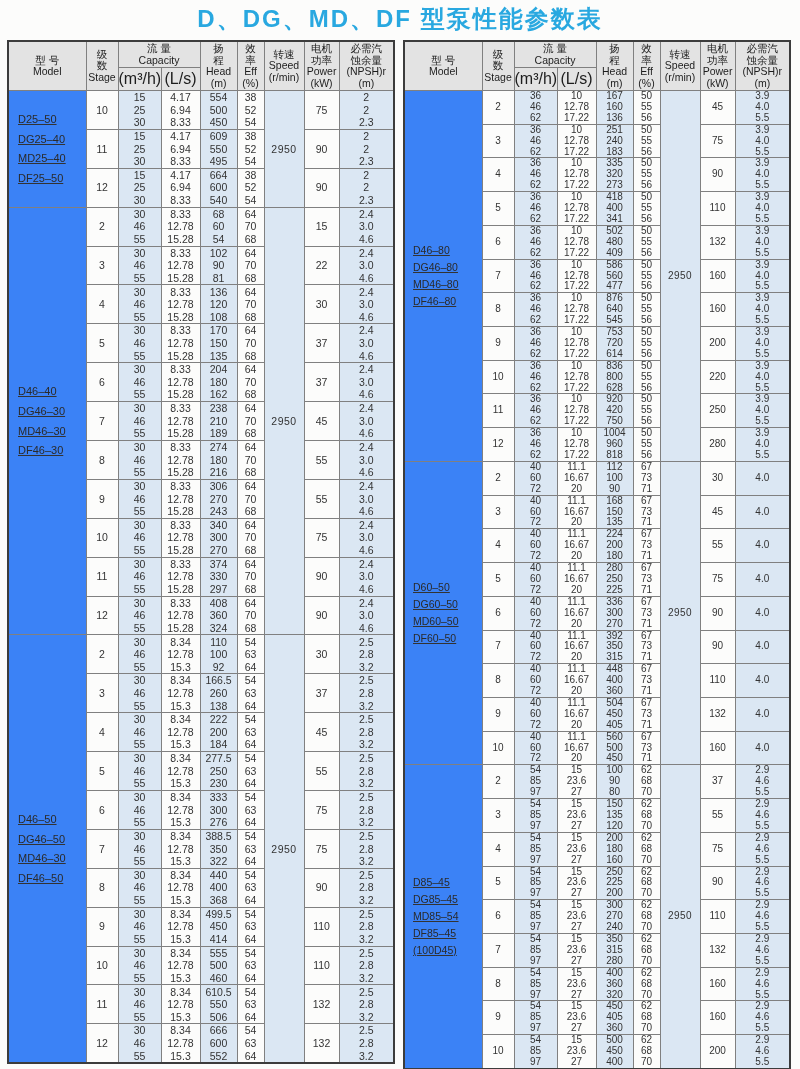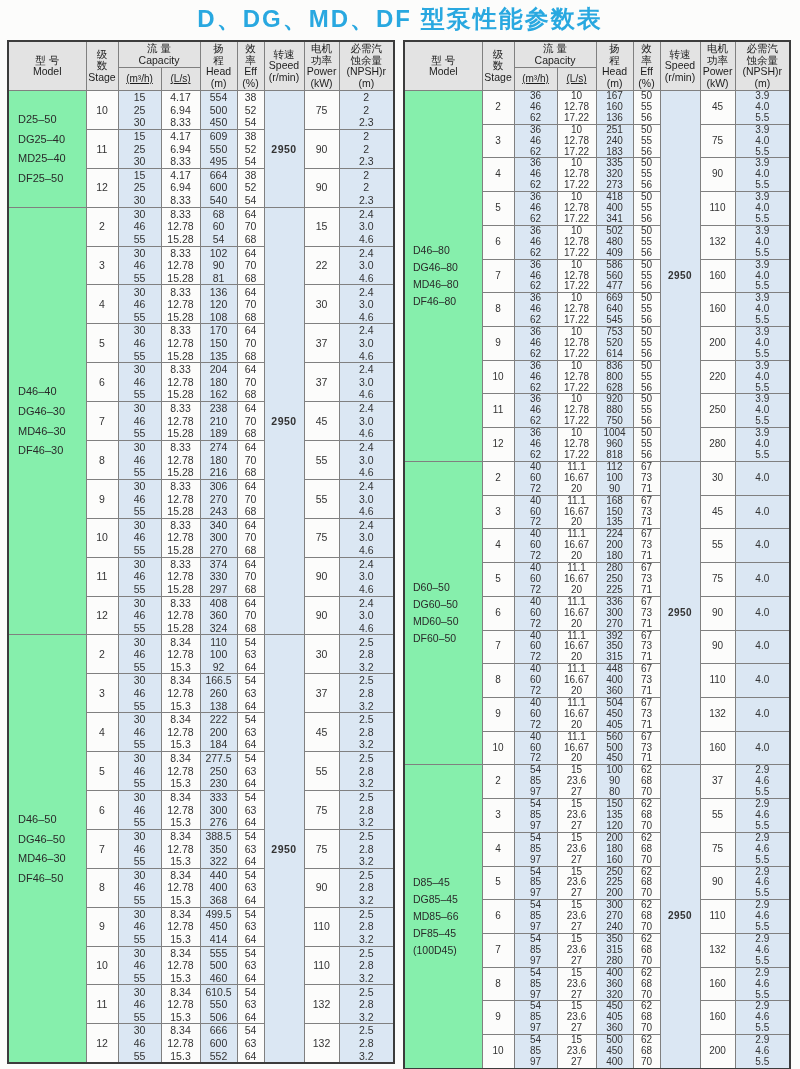--- a/index.html
+++ b/index.html
@@ -17,34 +17,34 @@
     border-collapse:collapse;table-layout:fixed;width:386px;
     border:2px solid #3c3c3c;
   }
   th,td{border:1px solid #808080;}
   thead th{
     background:#e3e3e3;font-weight:normal;font-size:10.5px;line-height:11.5px;
     white-space:pre-line;text-align:center;vertical-align:middle;padding:1px 0;color:#1d1d1d;
   }
   thead tr.h1{height:26px;}
   thead tr.h2{height:23px;}
-  thead tr.h2 th{font-size:10px;text-decoration:underline;}
+  thead tr.h2 th{font-size:16px;}
   td{
     font-size:10.5px;text-align:center;vertical-align:middle;
     white-space:pre-line;padding:0;
   }
   .left tbody tr{height:38.9px;}
   .left td{line-height:12.6px;}
   .right tbody tr{height:33.55px;}
   .right td{line-height:10.9px;font-size:10px;}
   td.shade{background:#dbe7f3;}
-  td.model{background:#86efac;}
+  td.model{background:#3b82f6;text-decoration:underline;}
   td.model div{margin:7px 0 7px 9px;text-align:left;font-size:11px;color:#2a2a2a;}
   .right td.model div{font-size:10.5px;margin:6px 16px 6px 8px;}
-  td.speed{letter-spacing:0.5px;font-weight:bold;}
+  td.speed{letter-spacing:0.5px;}
 </style>
 </head>
 <body>
 
 <div class="title">D、DG、MD、DF 型泵性能参数表</div>
 
 <div class="wrap">
 
   <table class="left">
     <colgroup>
@@ -741,41 +741,41 @@
 5.5</td>
         </tr>
         <tr>
           <td>8</td>
           <td class="shade">36
 46
 62</td>
           <td>10
 12.78
 17.22</td>
-          <td class="shade">669
+          <td class="shade">876
 640
 545</td>
           <td>50
 55
 56</td>
           <td>160</td>
           <td class="shade">3.9
 4.0
 5.5</td>
         </tr>
         <tr>
           <td>9</td>
           <td class="shade">36
 46
 62</td>
           <td>10
 12.78
 17.22</td>
           <td class="shade">753
-520
+720
 614</td>
           <td>50
 55
 56</td>
           <td>200</td>
           <td class="shade">3.9
 4.0
 5.5</td>
         </tr>
         <tr>
@@ -799,21 +799,21 @@
         </tr>
         <tr>
           <td>11</td>
           <td class="shade">36
 46
 62</td>
           <td>10
 12.78
 17.22</td>
           <td class="shade">920
-880
+420
 750</td>
           <td>50
 55
 56</td>
           <td>250</td>
           <td class="shade">3.9
 4.0
 5.5</td>
         </tr>
         <tr>
@@ -984,21 +984,21 @@
           <td class="shade">560
 500
 450</td>
           <td>67
 73
 71</td>
           <td>160</td>
           <td class="shade">4.0</td>
         </tr>
         <tr>
-          <td class="model" rowspan="9"><div>D85–45</div><div>DG85–45</div><div>MD85–66</div><div>DF85–45</div><div>(100D45)</div></td>
+          <td class="model" rowspan="9"><div>D85–45</div><div>DG85–45</div><div>MD85–54</div><div>DF85–45</div><div>(100D45)</div></td>
           <td>2</td>
           <td class="shade">54
 85
 97</td>
           <td>15
 23.6
 27</td>
           <td class="shade">100
 90
 80</td>

